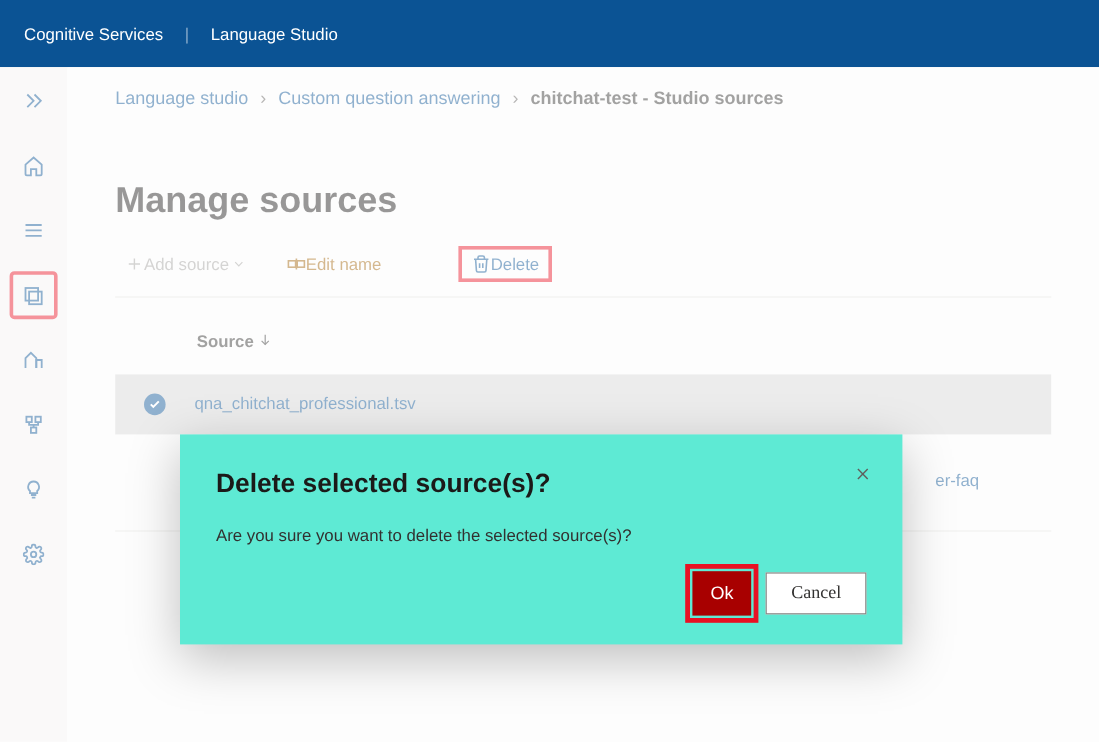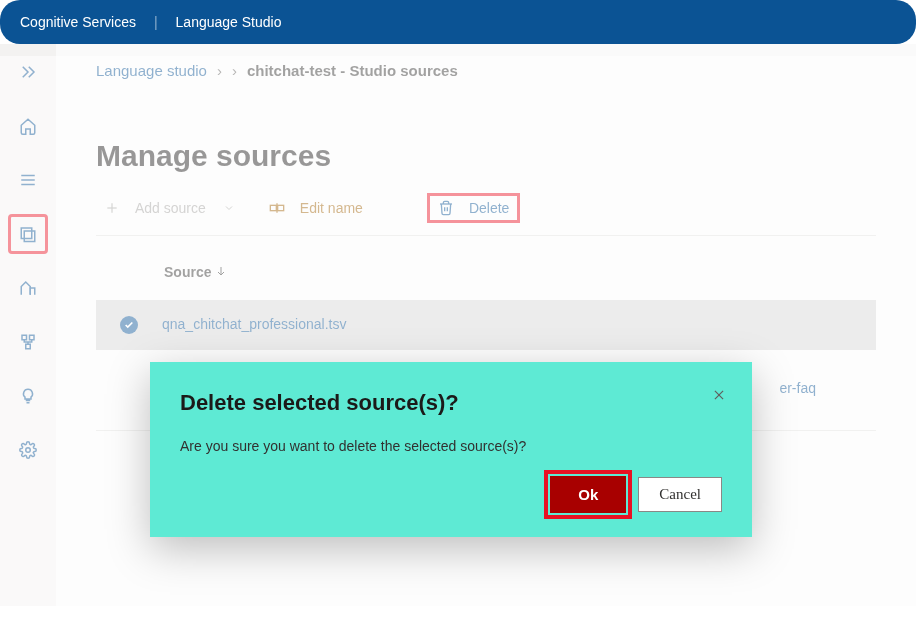--- a/index.html
+++ b/index.html
@@ -8,26 +8,25 @@
       font-size: 14px;
       color: #323130;
       width: 916px;
       height: 618px;
       overflow: hidden;
       position: relative;
     }
     .topbar {
       background: #0b5394;
       color: #fff;
-      height: 44px;
+      height: 56px;
       display: flex;
       align-items: center;
       padding: 0 20px;
       gap: 18px;
-      border-radius: 20px;
     }
     .topbar .sep {
       color: rgba(255,255,255,0.5);
     }
     .shell {
       display: flex;
       height: calc(618px - 56px);
       position: relative;
     }
     .leftnav {
@@ -80,21 +79,21 @@
       display: flex;
       align-items: center;
       gap: 16px;
       margin-top: 20px;
       border-bottom: 1px solid #e1dfdd;
       padding-bottom: 12px;
     }
     .tool-btn {
       display: flex;
       align-items: center;
-      gap: 15px;
+      gap: 0;
       color: #605e5c;
       font-size: 14px;
       padding: 4px 8px;
       cursor: pointer;
     }
     .tool-btn.delete {
       border: 3px solid #e81123;
       color: #0b5394;
       margin-left: 40px;
     }
@@ -166,23 +165,23 @@
     .dialog .actions {
       margin-top: 22px;
       display: flex;
       justify-content: flex-end;
       gap: 12px;
       align-items: center;
     }
     .btn-primary {
       background: #a80000;
       color: #fff;
-      font-weight: 700;
+      font-weight: 400;
       border: none;
-      padding: 10px 28px;
+      padding: 10px 15px;
       font-size: 15px;
       cursor: pointer;
       outline: 4px solid #e81123;
       outline-offset: 2px;
     }
     .btn-secondary {
       background: #fff;
       color: #323130;
       border: 1px solid #8a8886;
       padding: 8px 20px;
@@ -253,20 +252,21 @@
           <circle cx="12" cy="12" r="3"></circle>
           <path d="M19.4 15a1.7 1.7 0 0 0 .4 1.9l.1.1a2 2 0 1 1-2.8 2.8l-.1-.1a1.7 1.7 0 0 0-1.9-.4 1.7 1.7 0 0 0-1 1.6V21a2 2 0 1 1-4 0v-.1a1.7 1.7 0 0 0-1-1.6 1.7 1.7 0 0 0-1.9.4l-.1.1a2 2 0 1 1-2.8-2.8l.1-.1a1.7 1.7 0 0 0 .4-1.9 1.7 1.7 0 0 0-1.6-1H3a2 2 0 1 1 0-4h.1a1.7 1.7 0 0 0 1.6-1 1.7 1.7 0 0 0-.4-1.9l-.1-.1a2 2 0 1 1 2.8-2.8l.1.1a1.7 1.7 0 0 0 1.9.4H9a1.7 1.7 0 0 0 1-1.6V3a2 2 0 1 1 4 0v.1a1.7 1.7 0 0 0 1 1.6 1.7 1.7 0 0 0 1.9-.4l.1-.1a2 2 0 1 1 2.8 2.8l-.1.1a1.7 1.7 0 0 0-.4 1.9V9a1.7 1.7 0 0 0 1.6 1H21a2 2 0 1 1 0 4h-.1a1.7 1.7 0 0 0-1.6 1z"></path>
         </svg>
     </div>
   </div>
 
   <div class="main">
     <div class="breadcrumb">
       <a href="#">Language studio</a>
       <span class="chev">›</span>
+      <a href="#">Custom question answering</a>
       <span class="chev">›</span>
       <span class="current">chitchat-test - Studio sources</span>
     </div>
 
     <h1 class="page-title">Manage sources</h1>
 
     <div class="toolbar">
       <div class="tool-btn add">
         <span class="ic">
           <svg width="14" height="14" viewBox="0 0 24 24" fill="none" stroke="currentColor" stroke-width="2">

